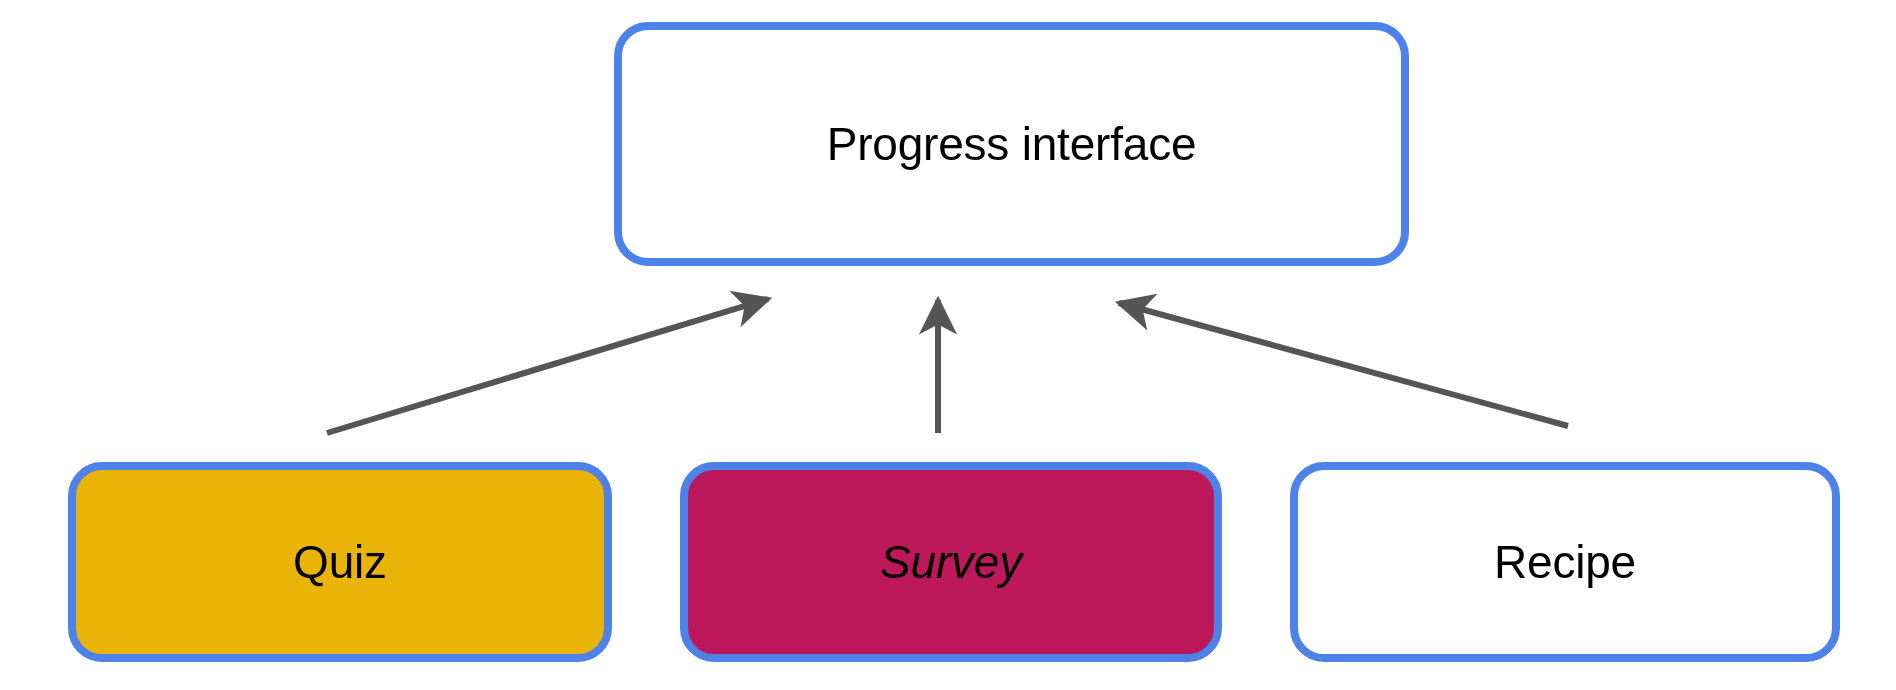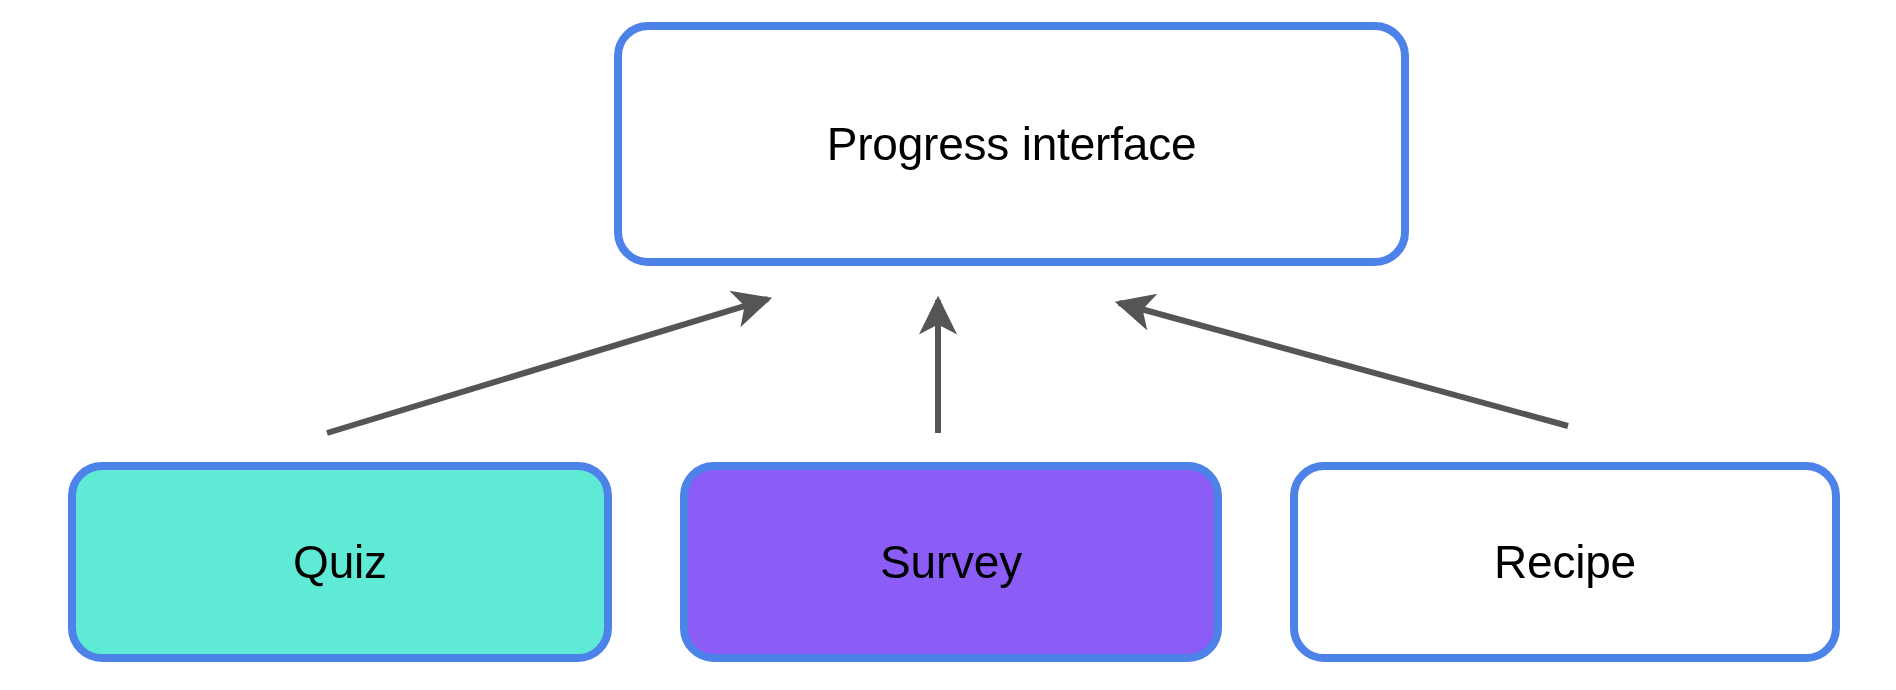--- a/index.html
+++ b/index.html
@@ -94,25 +94,25 @@
       <line x1="327" y1="433" x2="768" y2="299" marker-end="url(#arrowbarb)" stroke="#555555"></line>
       <line x1="938" y1="433" x2="938" y2="300" marker-end="url(#arrowbarb)" stroke="#555555"></line>
       <line x1="1568" y1="426" x2="1119" y2="303" marker-end="url(#arrowbarb)" stroke="#555555"></line>
     </g>
   </svg>
 
   <div class="node node-root" id="node-root" style="border-color: rgb(77, 130, 232); background: rgb(255, 255, 255);">
     <span class="node-label" style="color: rgb(0, 0, 0);">Progress interface</span>
   </div>
 
-  <div class="node node-leaf" id="node-quiz" style="border-color: rgb(77, 130, 232); background: #5eead4;">
+  <div class="node node-leaf" id="node-quiz" style="border-color: rgb(77, 130, 232); background: #eab308;">
     <span class="node-label" style="color: rgb(0, 0, 0);">Quiz</span>
   </div>
 
-  <div class="node node-leaf" id="node-survey" style="border-color: rgb(77, 130, 232); background: #8b5cf6;">
+  <div class="node node-leaf" id="node-survey" style="border-color: rgb(77, 130, 232); background: #be185d; font-style: italic;">
     <span class="node-label" style="color: rgb(0, 0, 0);">Survey</span>
   </div>
 
   <div class="node node-leaf" id="node-recipe" style="border-color: rgb(77, 130, 232); background: rgb(255, 255, 255);">
     <span class="node-label" style="color: rgb(0, 0, 0);">Recipe</span>
   </div>
 
 </div>
 
 </body></html>

